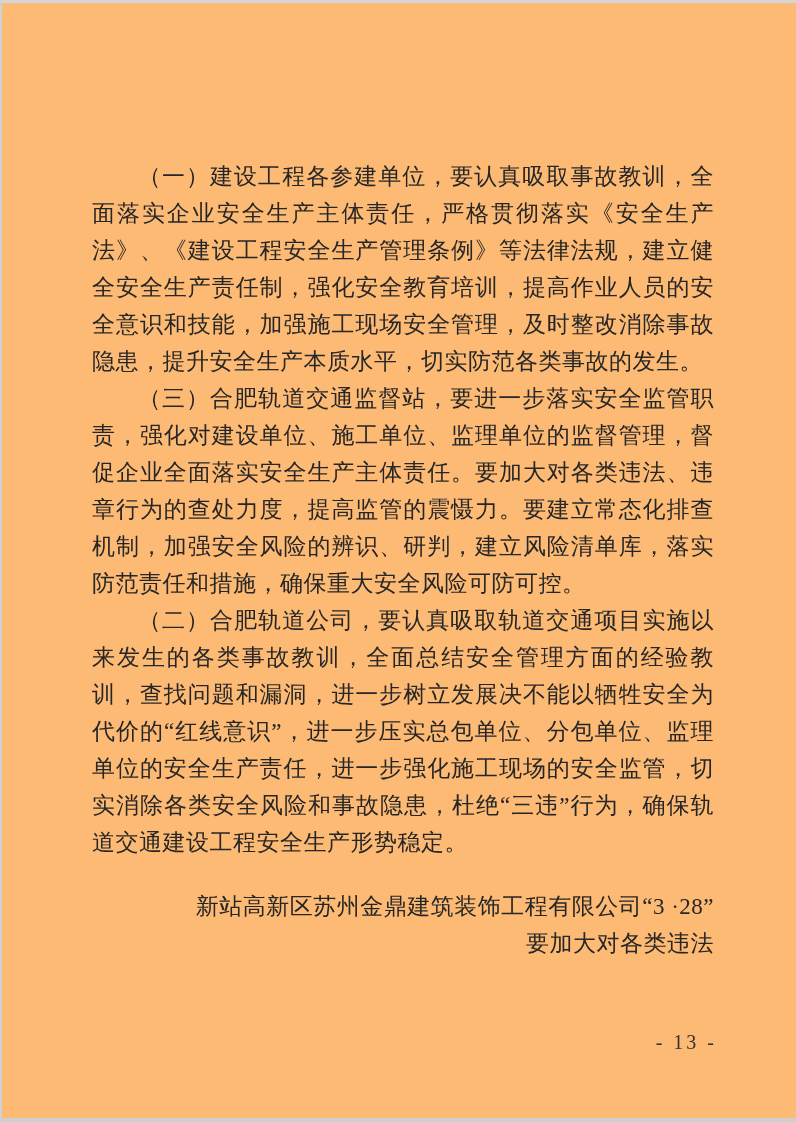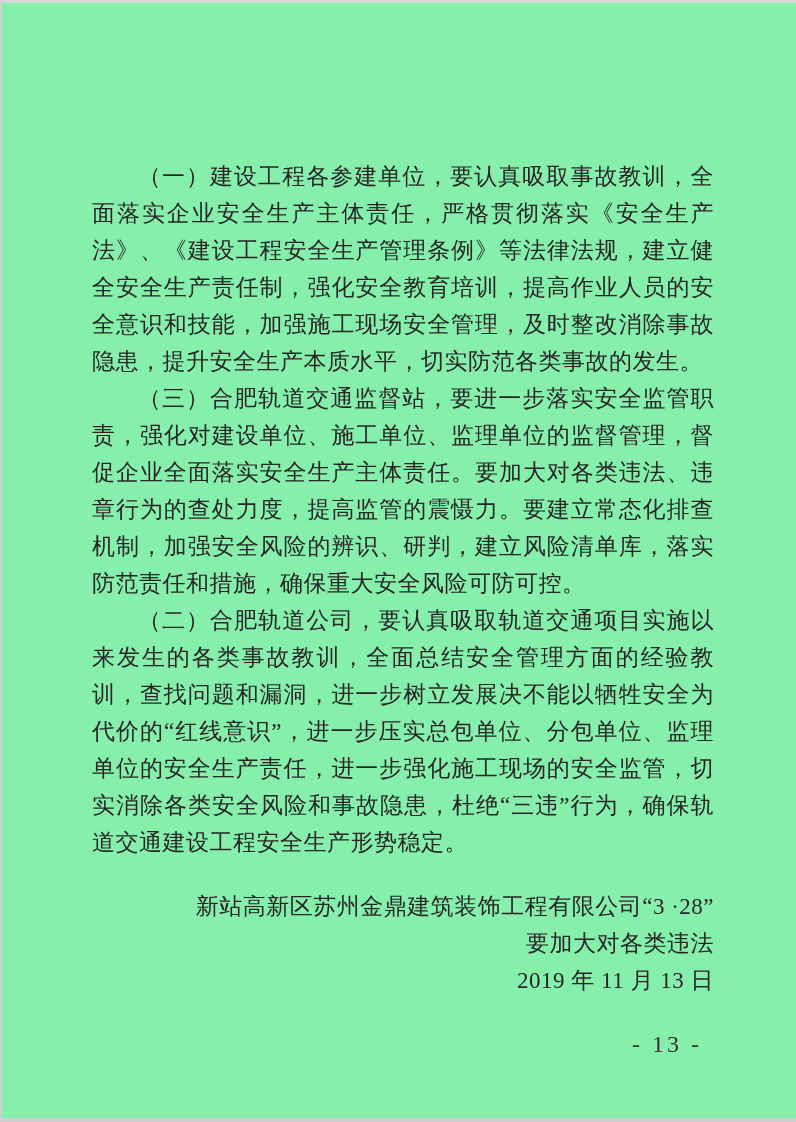--- a/index.html
+++ b/index.html
@@ -5,21 +5,21 @@
   html, body {
     margin: 0;
     padding: 0;
     background: #f2f2f2;
   }
   .page {
     position: relative;
     width: 796px;
     height: 1122px;
     margin: 0 auto;
-    background: #86efac;
+    background: #fdba74;
     box-sizing: border-box;
     border-top: 3px solid #d6d6d6;
     border-left: 2px solid #d0d0d0;
     border-bottom: 4px solid #cfcfcf;
     overflow: hidden;
     font-family: "Liberation Serif", "DejaVu Serif", serif;
     color: #262626;
   }
   .content {
     position: absolute;
@@ -48,36 +48,35 @@
     letter-spacing: 0.5px;
     color: #262626;
   }
   .signature .sig-line {
     margin: 0;
     white-space: nowrap;
   }
   .page-number {
     position: absolute;
     top: 1028px;
-    right: 94px;
-    font-size: 24px;
+    right: 79px;
+    font-size: 20px;
     letter-spacing: 3px;
     color: #333333;
   }
 </style>
 </head>
 <body>
 
 <div class="page">
   <div class="content">
     <p class="para">（一）建设工程各参建单位，要认真吸取事故教训，全面落实企业安全生产主体责任，严格贯彻落实《安全生产法》、《建设工程安全生产管理条例》等法律法规，建立健全安全生产责任制，强化安全教育培训，提高作业人员的安全意识和技能，加强施工现场安全管理，及时整改消除事故隐患，提升安全生产本质水平，切实防范各类事故的发生。</p>
     <p class="para">（三）合肥轨道交通监督站，要进一步落实安全监管职责，强化对建设单位、施工单位、监理单位的监督管理，督促企业全面落实安全生产主体责任。要加大对各类违法、违章行为的查处力度，提高监管的震慑力。要建立常态化排查机制，加强安全风险的辨识、研判，建立风险清单库，落实防范责任和措施，确保重大安全风险可防可控。</p>
     <p class="para">（二）合肥轨道公司，要认真吸取轨道交通项目实施以来发生的各类事故教训，全面总结安全管理方面的经验教训，查找问题和漏洞，进一步树立发展决不能以牺牲安全为代价的“红线意识”，进一步压实总包单位、分包单位、监理单位的安全生产责任，进一步强化施工现场的安全监管，切实消除各类安全风险和事故隐患，杜绝“三违”行为，确保轨道交通建设工程安全生产形势稳定。</p>
 
     <div class="signature">
       <p class="sig-line">新站高新区苏州金鼎建筑装饰工程有限公司“3 ·28”</p>
       <p class="sig-line">要加大对各类违法</p>
-      <p class="sig-line">2019 年 11 月 13 日</p>
     </div>
   </div>
 
   <div class="page-number">- 13 -</div>
 </div>
 
 </body></html>

